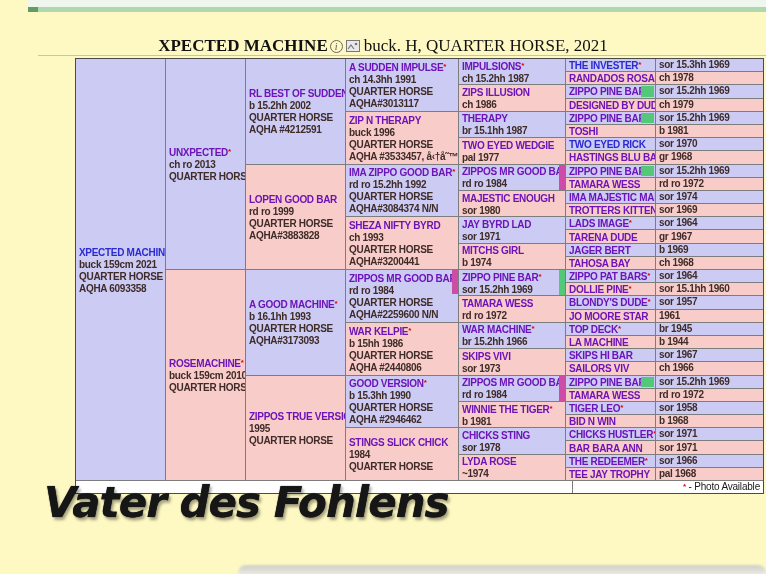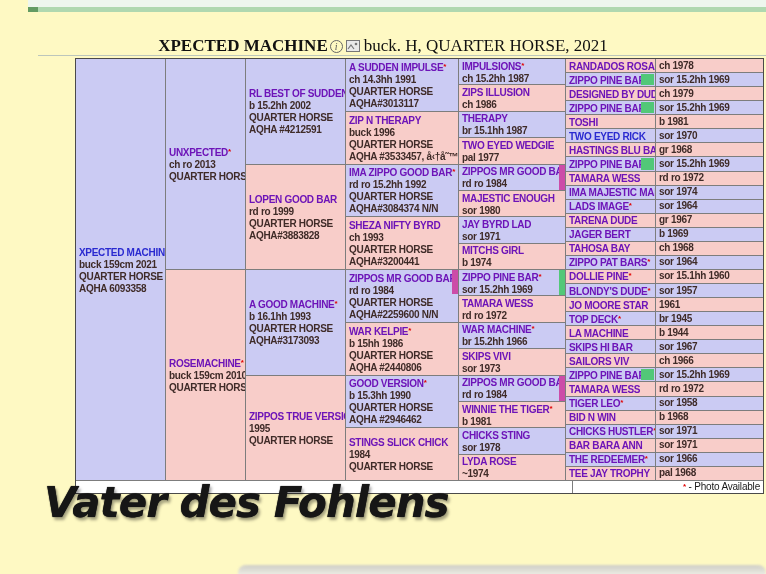--- a/index.html
+++ b/index.html
@@ -246,20 +246,26 @@
           <div class="cell s">
             <div class="nm"><span class="pname">CHICKS STING</span></div>
             <div class="dl">sor 1978</div>
           </div>
           <div class="cell d">
             <div class="nm"><span class="pname">LYDA ROSE</span></div>
             <div class="dl">~1974</div>
           </div>
         </div>
         <div class="gen6">
+          <div class="g6row s">
+            <div class="g6name">
+              <div class="nm"><span class="pname blue">THE INVESTER</span><sup class="star">*</sup></div>
+            </div>
+            <div class="g6desc dl">sor 15.3hh 1969</div>
+          </div>
           <div class="g6row d">
             <div class="g6name">
               <div class="nm"><span class="pname">RANDADOS ROSA</span></div>
             </div>
             <div class="g6desc dl">ch 1978</div>
           </div>
           <div class="g6row s">
             <div class="g6name">
               <div class="nm"><span class="pname">ZIPPO PINE BAR</span><sup class="star">*</sup></div>
               <div class="sq green"></div>
@@ -308,20 +314,26 @@
             <div class="g6name">
               <div class="nm"><span class="pname">TAMARA WESS</span></div>
             </div>
             <div class="g6desc dl">rd ro 1972</div>
           </div>
           <div class="g6row s">
             <div class="g6name">
               <div class="nm"><span class="pname">IMA MAJESTIC MAN</span></div>
             </div>
             <div class="g6desc dl">sor 1974</div>
+          </div>
+          <div class="g6row d">
+            <div class="g6name">
+              <div class="nm"><span class="pname">TROTTERS KITTEN</span></div>
+            </div>
+            <div class="g6desc dl">sor 1969</div>
           </div>
           <div class="g6row s">
             <div class="g6name">
               <div class="nm"><span class="pname">LADS IMAGE</span><sup class="star">*</sup></div>
             </div>
             <div class="g6desc dl">sor 1964</div>
           </div>
           <div class="g6row d">
             <div class="g6name">
               <div class="nm"><span class="pname">TARENA DUDE</span></div>

